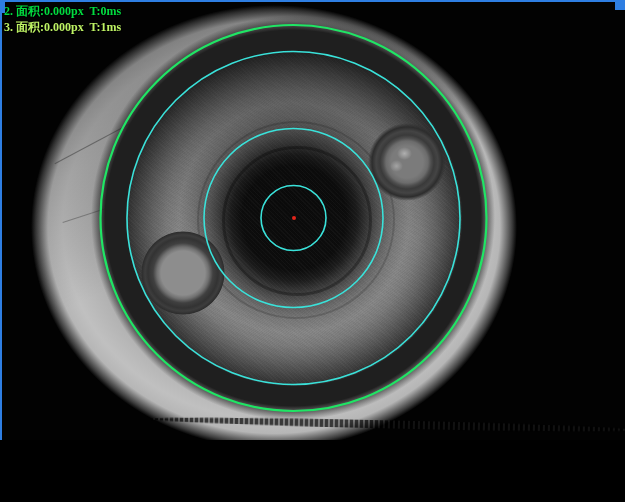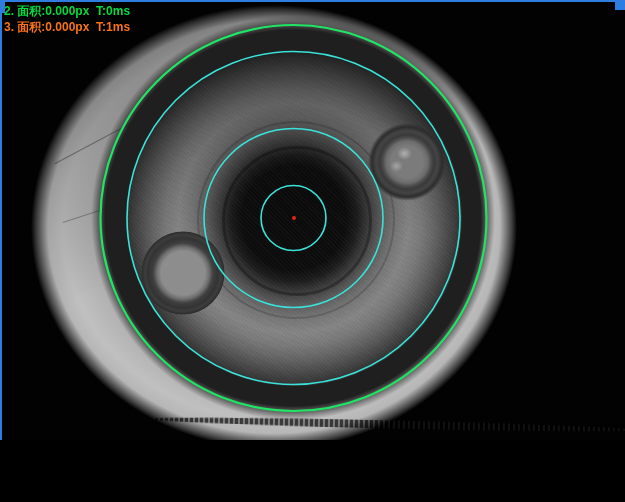--- a/index.html
+++ b/index.html
@@ -1,18 +1,18 @@
 <!DOCTYPE html>
 <html><head>
 <meta charset="utf-8">
 <style>
   html,body{margin:0;padding:0;background:#000;}
   .window{
     position:relative;width:625px;height:440px;background:#020202;
-    overflow:hidden;font-family:Liberation Sans, sans-serif;
+    overflow:hidden;font-family:Liberation Serif, serif;
   }
   
   .photo{position:absolute;inset:0;}
   .flange{
     position:absolute;left:31px;top:5px;width:486px;height:444px;border-radius:50%;
     background:radial-gradient(closest-side,
       #9a9a9a 0%, #a4a4a4 55%, #b2b2b2 76%, #c0c0c0 87%, #b6b6b6 93%, #3c3c3c 98%, rgba(0,0,0,0) 100%);
   }
   .flange-shade{
     position:absolute;left:31px;top:5px;width:486px;height:444px;border-radius:50%;
@@ -108,21 +108,21 @@
   <svg class="overlay-svg" width="625" height="502" viewBox="0 0 625 502">
     <circle fill="none" cx="293.5" cy="218" r="193" stroke="#1fe564" stroke-width="2.2"></circle>
     <circle fill="none" cx="293.5" cy="218" r="166.5" stroke="#3ae2da" stroke-width="1.6"></circle>
     <circle fill="none" cx="293.5" cy="218" r="89.5" stroke="#3ae2da" stroke-width="1.6"></circle>
     <circle fill="none" cx="293.5" cy="218" r="32.5" stroke="#3ae2da" stroke-width="1.6"></circle>
     <circle cx="294" cy="218" r="2" fill="#e3251b"></circle>
   </svg>
 
   <div class="annotations">
     <div class="anno-line" style="color: rgb(0, 220, 63);">2. 面积:0.000px  T:0ms</div>
-    <div class="anno-line" style="color: #f97316;">3. 面积:0.000px  T:1ms</div>
+    <div class="anno-line" style="color: #bef264;">3. 面积:0.000px  T:1ms</div>
   </div>
 
   <div class="edge top" style="background: rgb(46, 126, 226);"></div>
   <div class="edge left" style="background: rgb(46, 126, 226);"></div>
   <div class="handle tl" style="background: rgb(46, 126, 226);"></div>
   <div class="handle tr" style="background: rgb(46, 126, 226);"></div>
   <div class="handle bl" style="background: rgb(46, 126, 226);"></div>
   <div class="handle br" style="background: rgb(46, 126, 226);"></div>
 </div>
 

